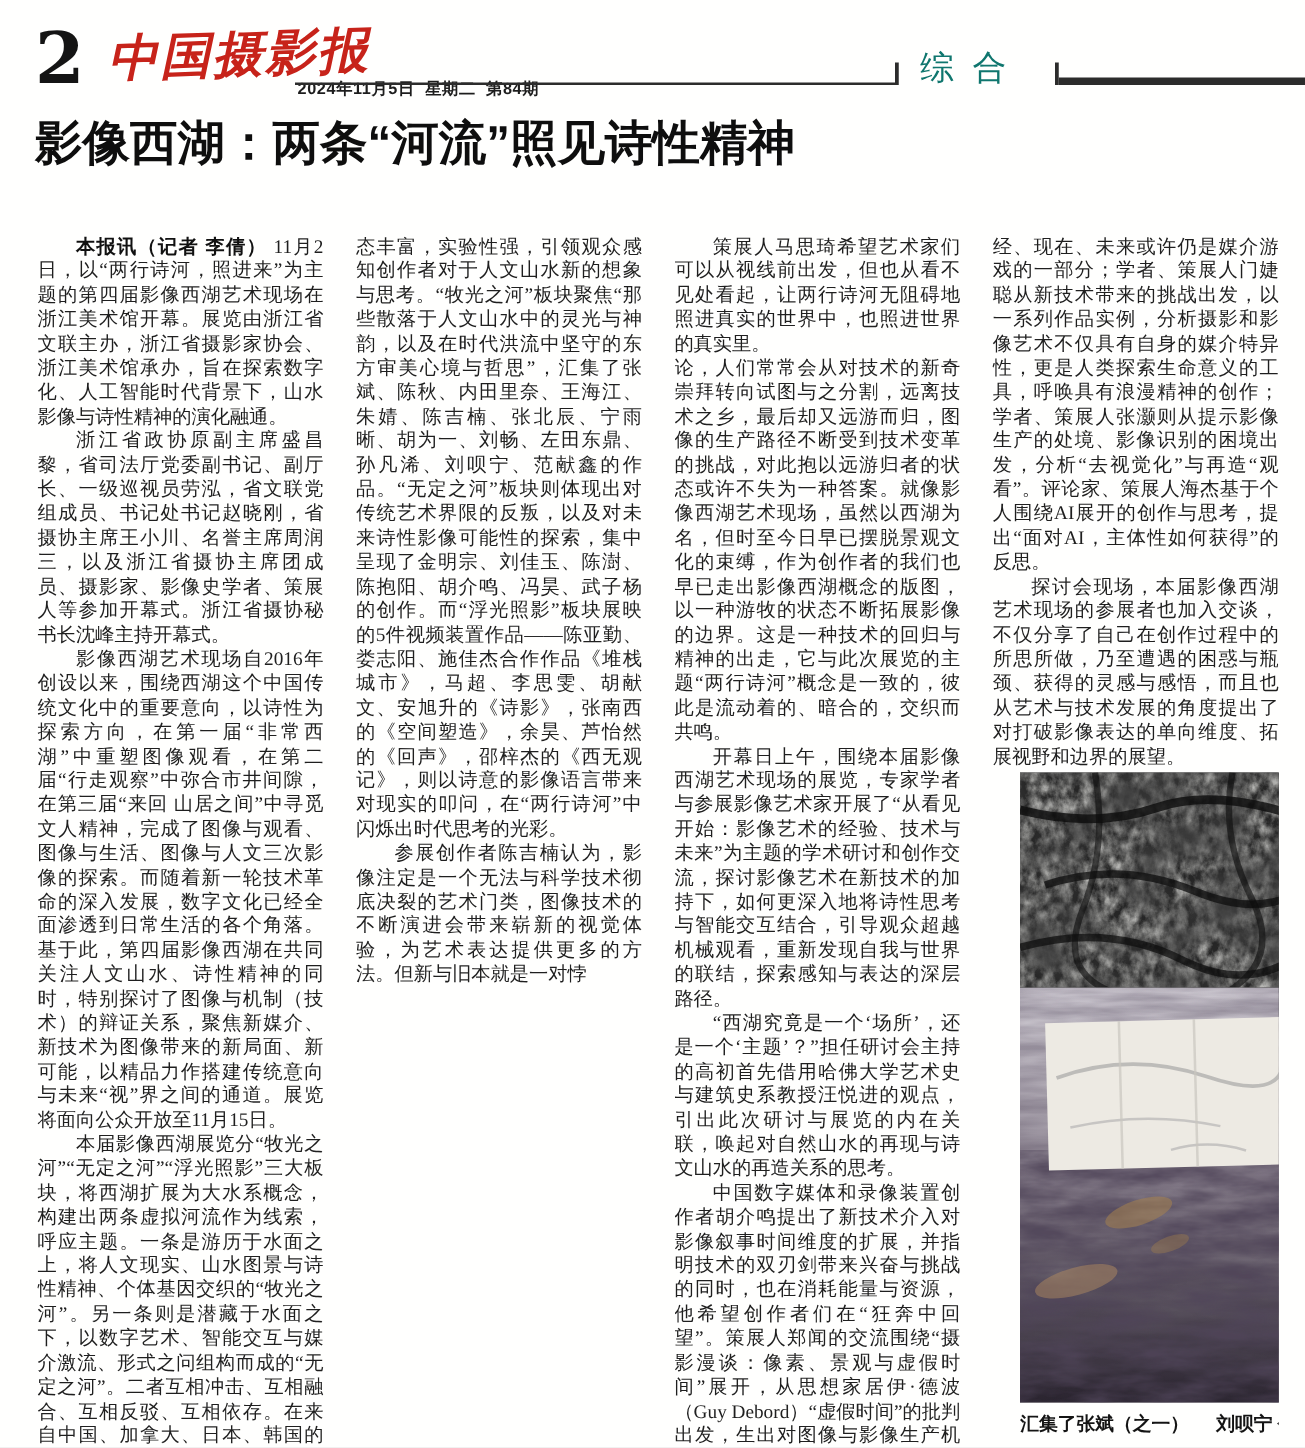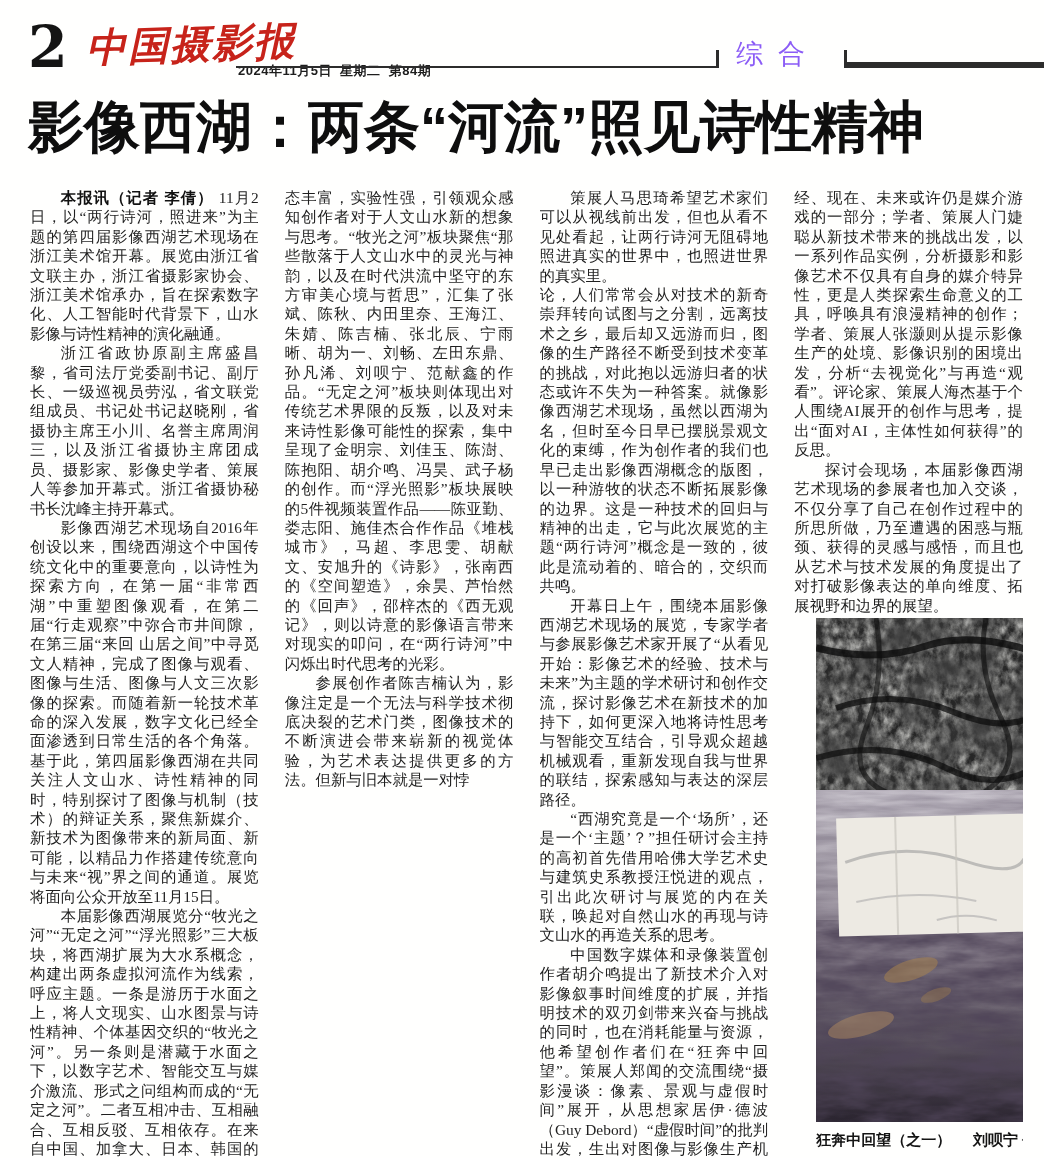--- a/index.html
+++ b/index.html
@@ -13,26 +13,26 @@
     font-weight:900;color:#141414;font-family:"DejaVu Serif",serif;}
   .masthead{position:absolute;left:86px;top:24px;font-size:40px;line-height:1;
     font-style:italic;font-weight:700;letter-spacing:2px;color:#c7231a;
     transform:rotate(-2deg);font-family:"DejaVu Serif",serif;}
   .date-line{position:absolute;left:238px;top:62px;font-size:13px;font-weight:700;
     color:#1d1d1d;font-family:"Liberation Sans",sans-serif;white-space:pre;letter-spacing:.5px;}
   .rule-left{position:absolute;left:236px;top:66px;width:482px;height:2px;background:#2c2c2c;}
   .tick{position:absolute;width:3px;height:18px;background:#2c2c2c;top:50px;}
   .tick-l{left:716px;}
   .tick-r{left:844px;}
-  .section-label{position:absolute;left:736px;top:36px;font-size:27px;color:#8b5cf6;
+  .section-label{position:absolute;left:736px;top:36px;font-size:27px;color:#0f766e;
     font-family:"Liberation Sans",sans-serif;font-weight:400;white-space:pre;text-align:center;}
   .rule-right{position:absolute;left:847px;top:62px;width:197px;height:6px;background:#2c2c2c;}
   
   .headline{position:absolute;left:28px;top:92px;width:992px;margin:0;
-    font-size:56px;line-height:1.25;font-weight:900;color:#0e0e0e;white-space:nowrap;
+    font-size:38px;line-height:1.25;font-weight:900;color:#0e0e0e;white-space:nowrap;
     font-family:"Liberation Sans","DejaVu Sans",sans-serif;letter-spacing:0px;}
   
   .body-cols{position:absolute;left:30px;top:188px;width:993px;height:970px;
     display:flex;gap:26px;}
   .col{width:242px;height:970px;overflow:hidden;position:relative;
     font-size:15.4px;line-height:19.4px;text-align:justify;color:#1f1f1f;}
   .para{margin:0;text-indent:2em;}
   .para.cont{text-indent:0;}
   .lead-in{font-family:"Liberation Sans",sans-serif;font-weight:700;color:#111;}
   
@@ -135,20 +135,20 @@
           <g transform="rotate(-1.5 118 100)">
             <rect x="22" y="26" width="190" height="118" fill="#edeae3"></rect>
             <path d="M30,70 Q90,50 150,72 T212,60" stroke="#8d8d90" stroke-width="3" fill="none" opacity="0.5"></path>
             <path d="M40,110 Q100,98 160,112" stroke="#9a9a9c" stroke-width="2" fill="none" opacity="0.45"></path>
             <path d="M120,130 Q150,122 180,132" stroke="#8d8d90" stroke-width="2" fill="none" opacity="0.4"></path>
             <rect x="80" y="26" width="2" height="118" fill="#c9c6bf" opacity="0.7"></rect>
             <rect x="140" y="26" width="2" height="118" fill="#c9c6bf" opacity="0.7"></rect>
           </g>
         </svg>
         <figcaption>
-          <span>狂奔中回望（之一）</span>
+          <span>汇集了张斌（之一）</span>
           <span>刘呗宁 作品</span>
         </figcaption>
       </figure>
 
     </div>
   </div>
 </div>
 
 </body></html>

